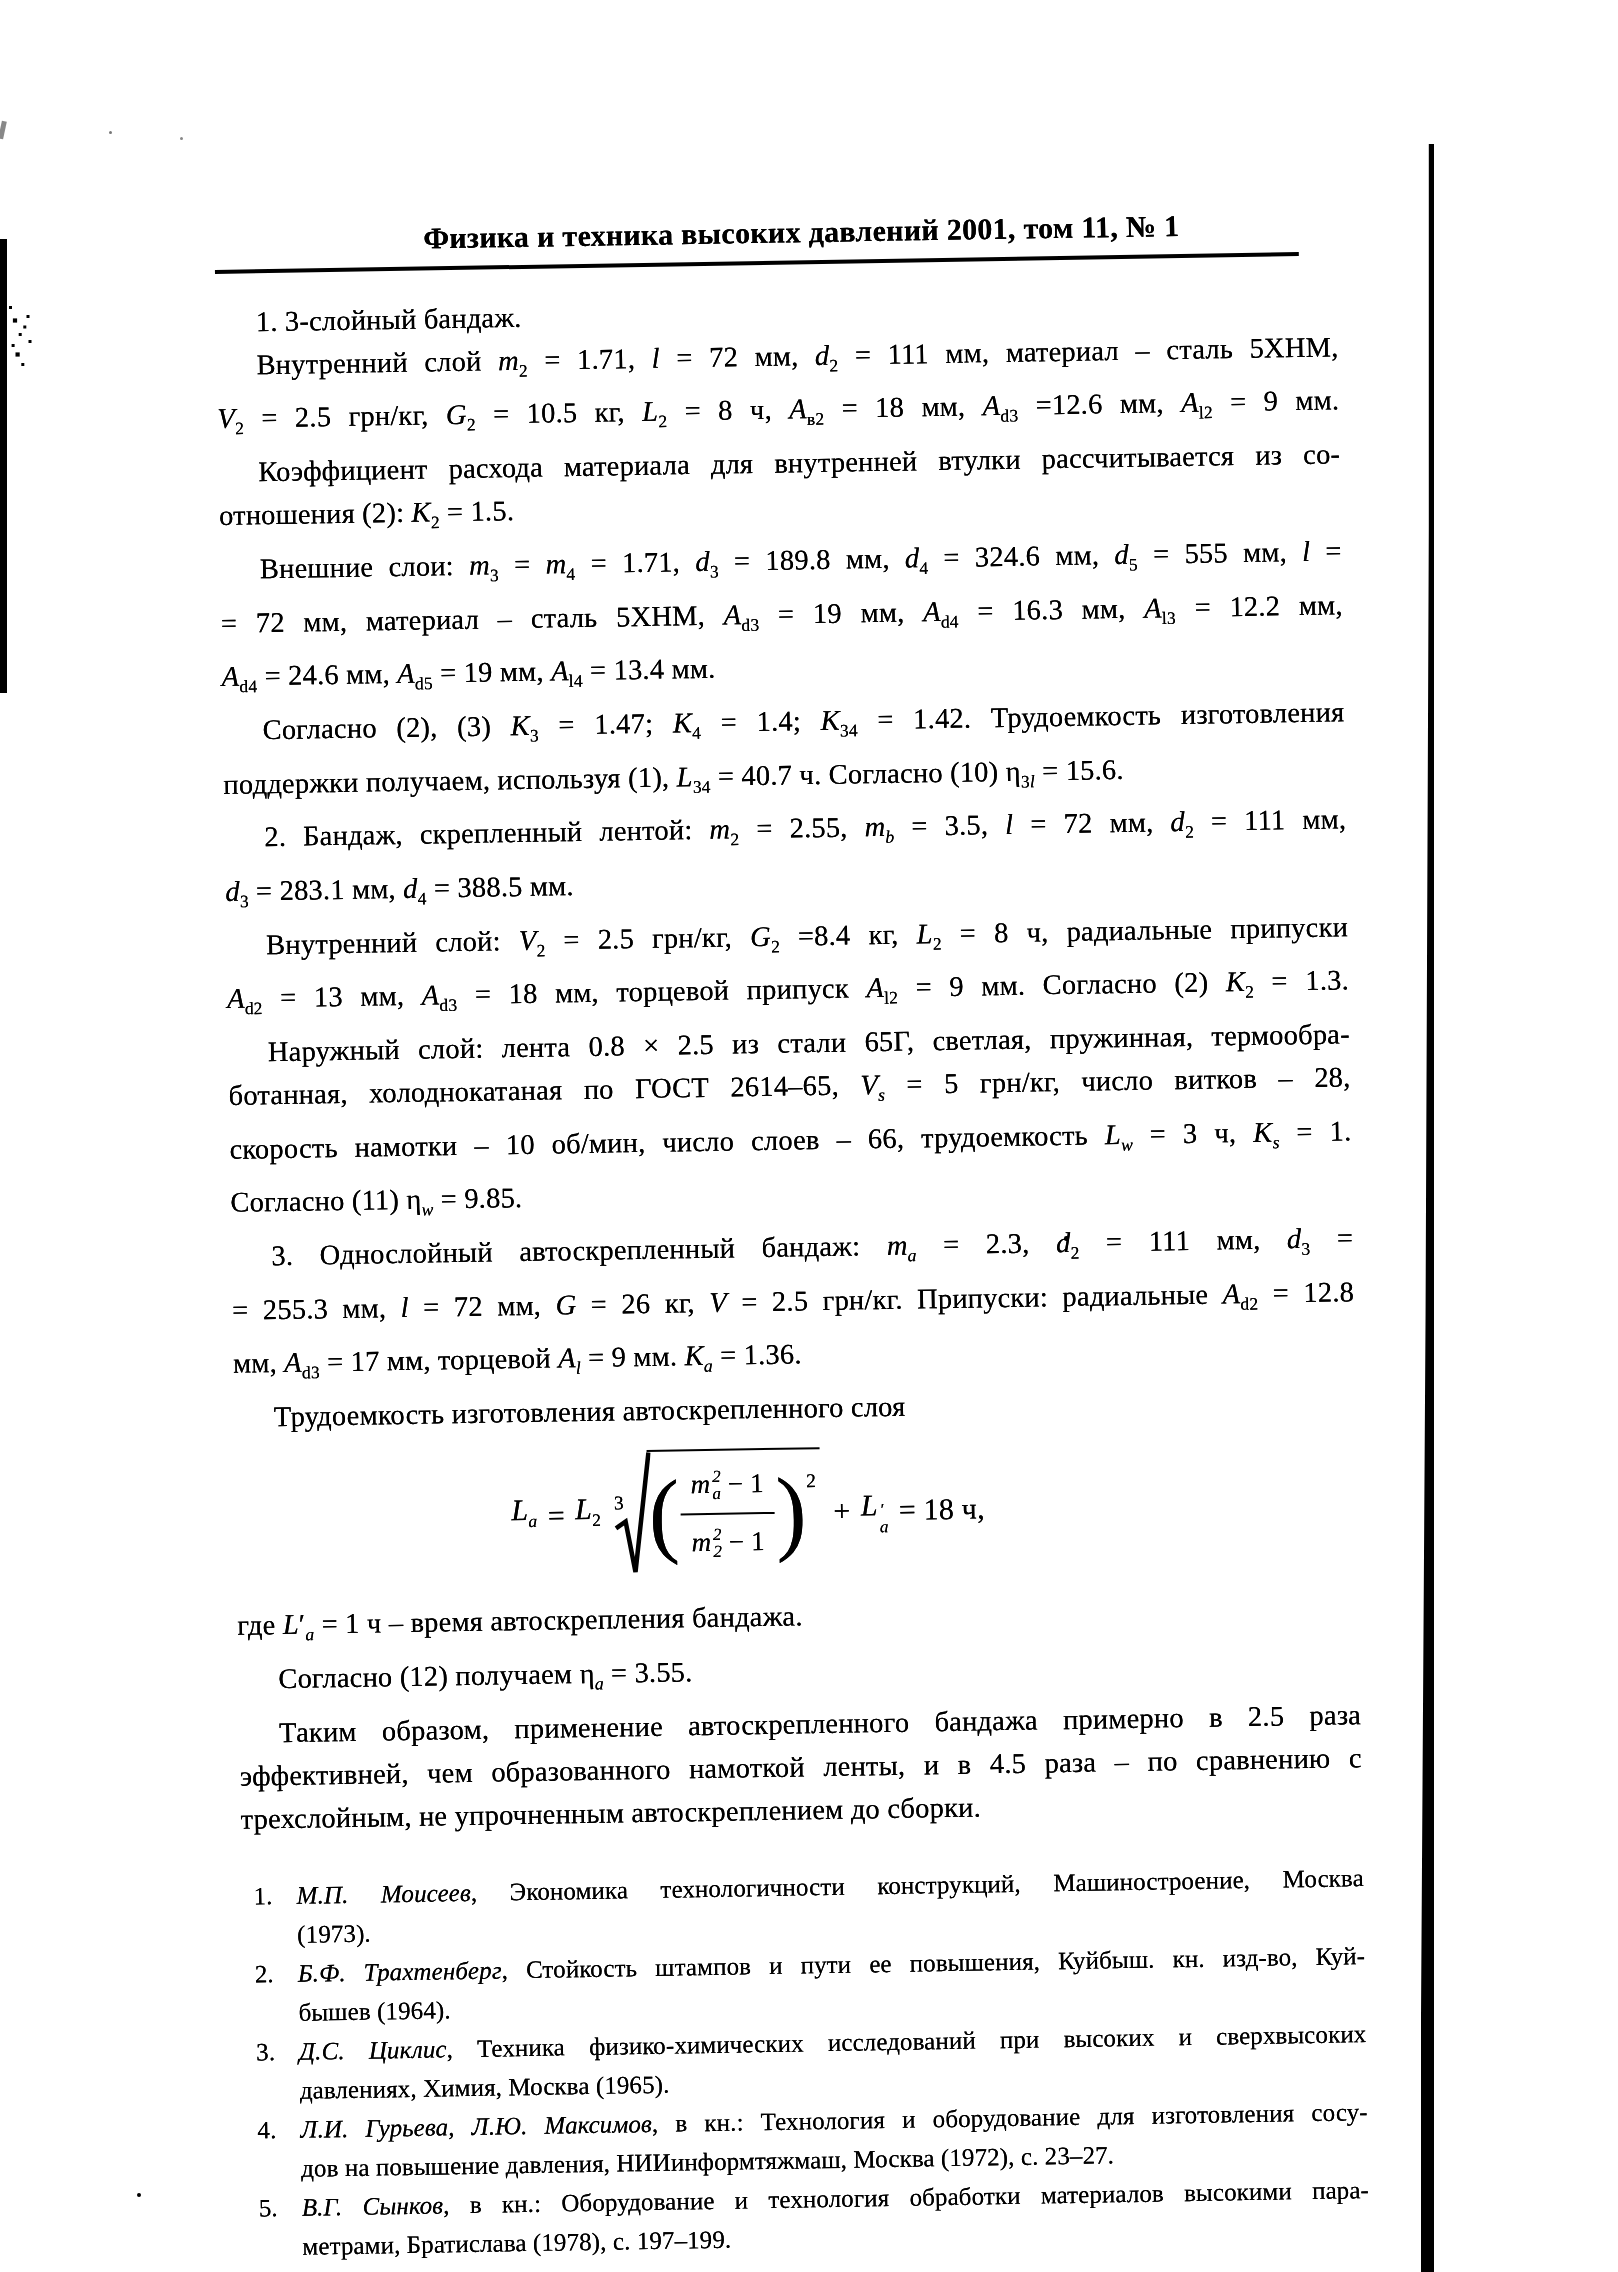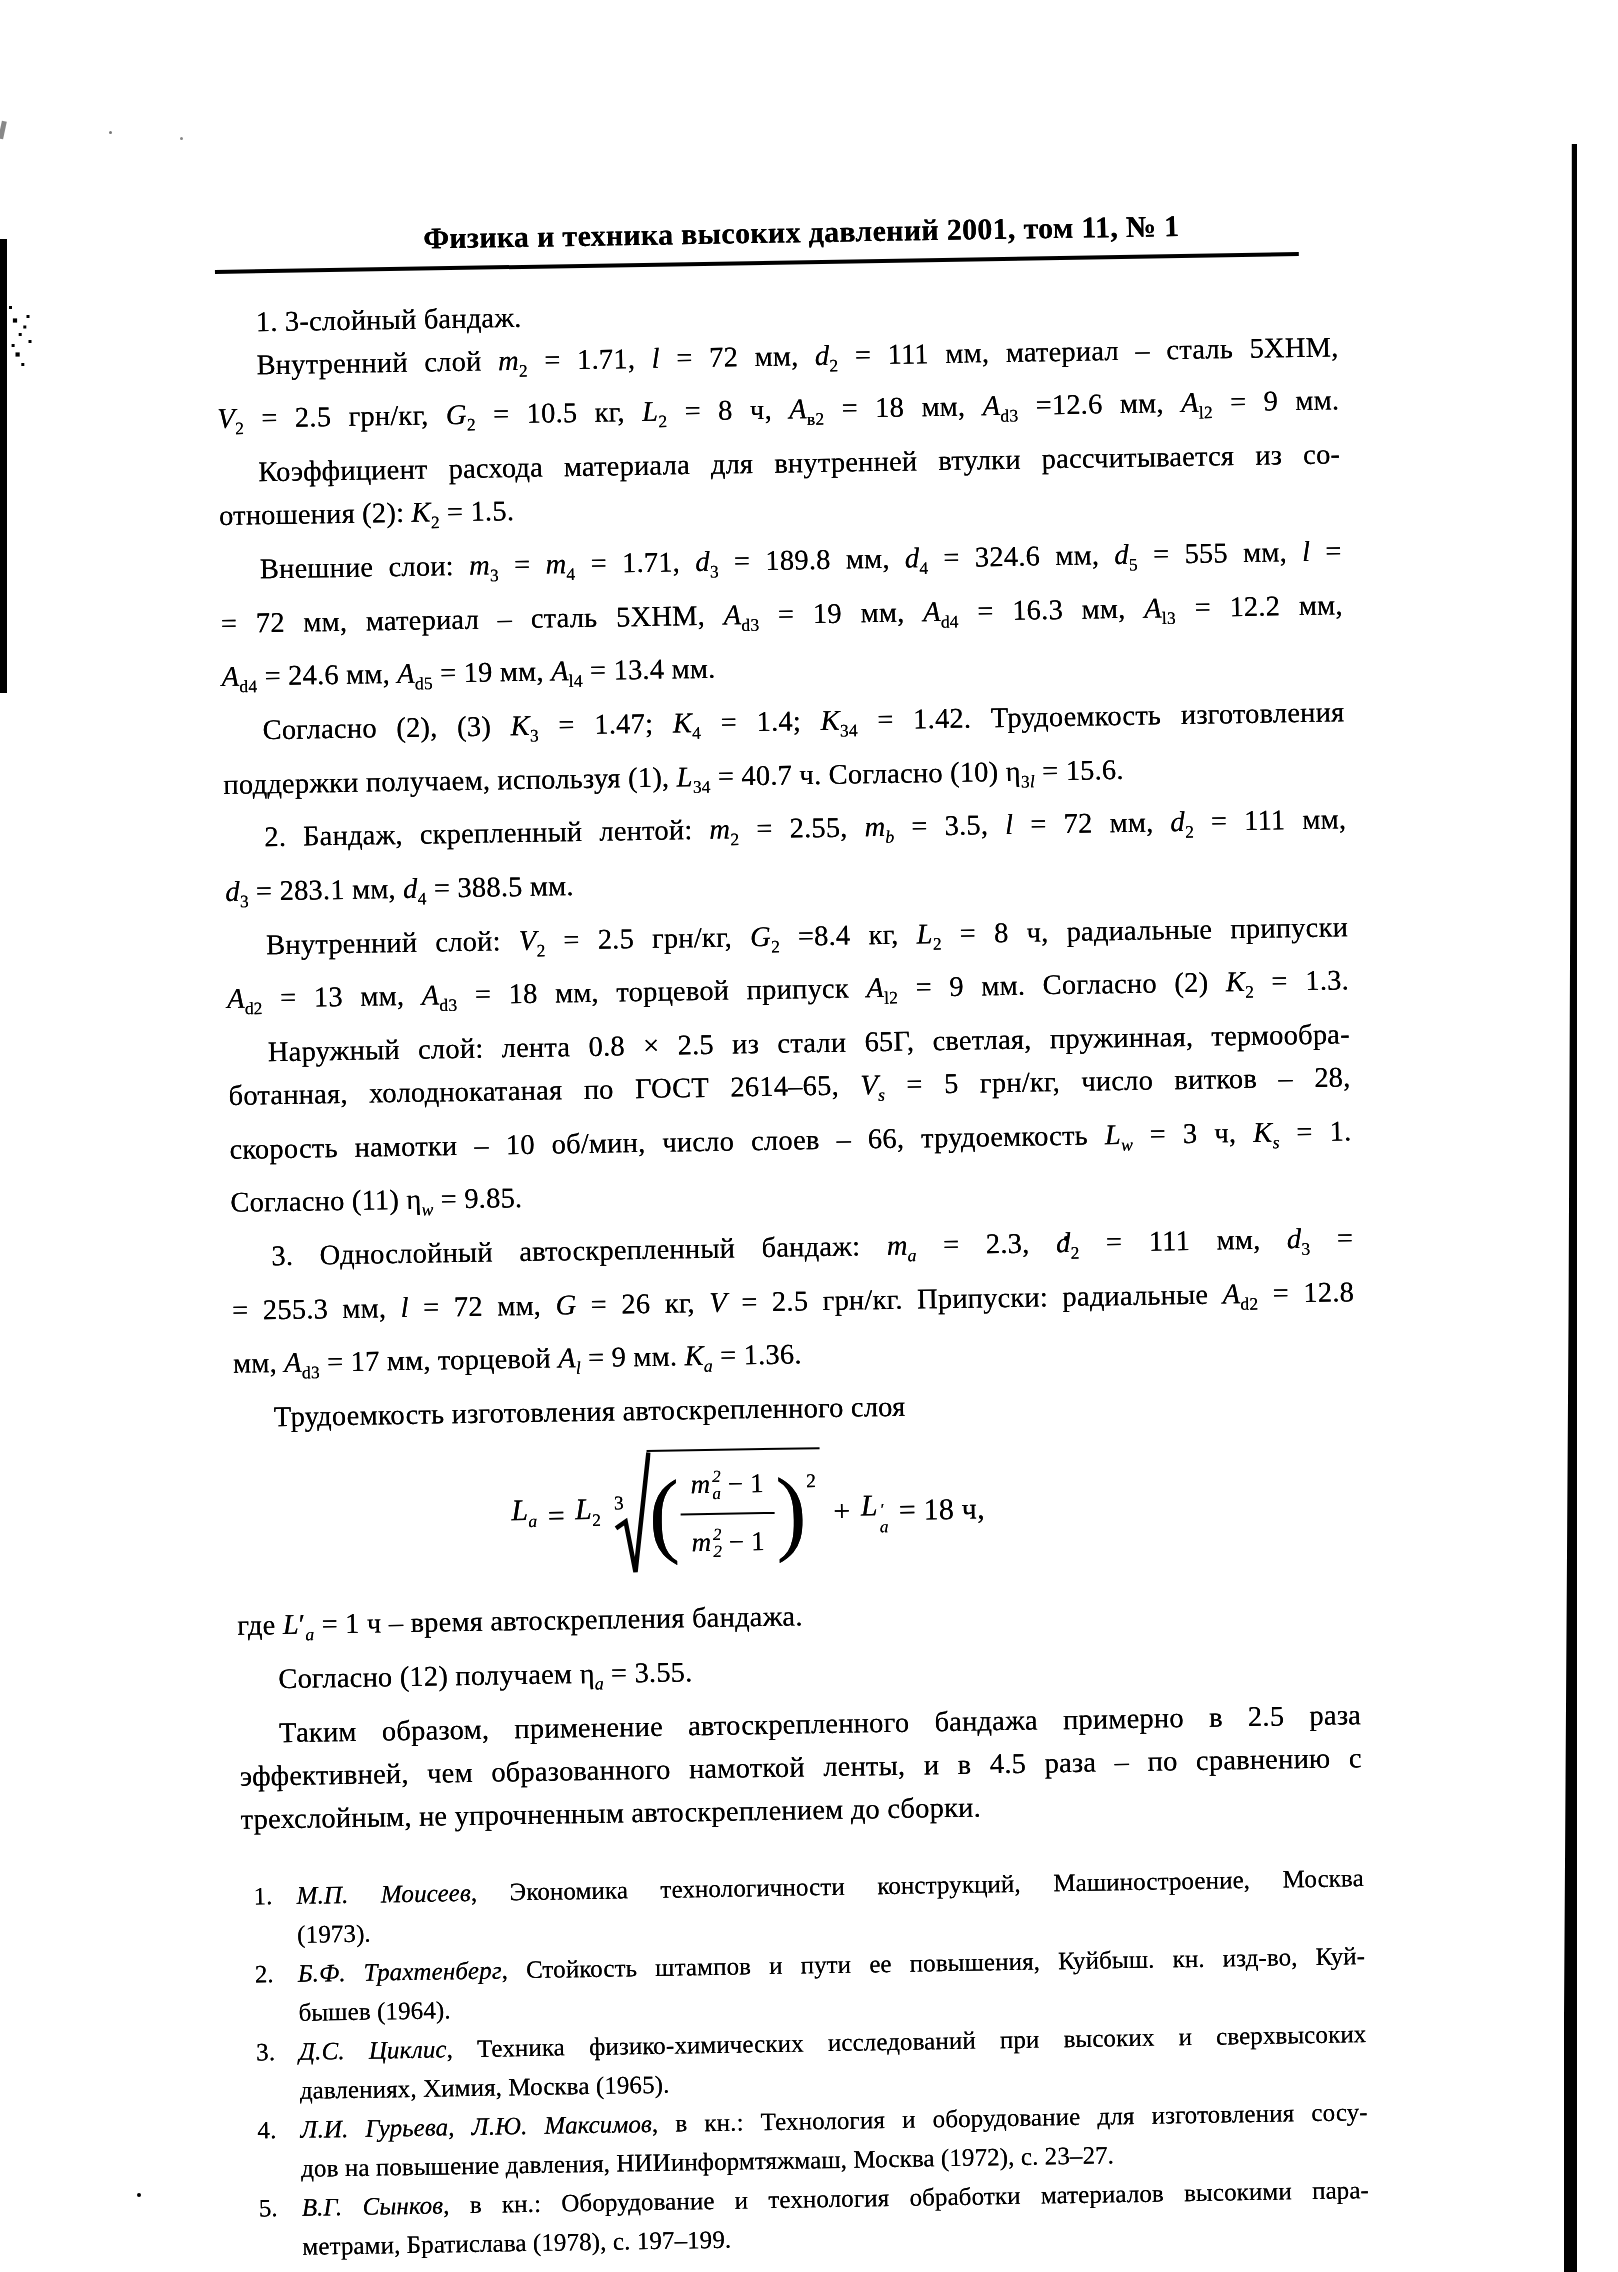--- a/index.html
+++ b/index.html
@@ -1,17 +1,17 @@
 <!DOCTYPE html>
 <html lang="ru" style="font-size:10.4px"><head>
 <meta charset="utf-8">
 <style>
   html,body{margin:0;padding:0;background:#ffffff;}
   .page{
-    position:relative; width:1577px; height:2273px; background:#fff;
+    position:relative; width:1434px; height:2273px; background:#fff;
     font-family:"Liberation Serif","DejaVu Serif",serif; color:#000;
     overflow:hidden;
   }
   .content{
     position:absolute; left:214px; top:214px; width:1122px; padding-top:10.4px;
     transform:rotate(-0.95deg); transform-origin:0 0;
   }
   .jheader{
     text-align:center; font-weight:bold; font-size:30px; line-height:35px;
     letter-spacing:0.3px; margin-left:52px;

